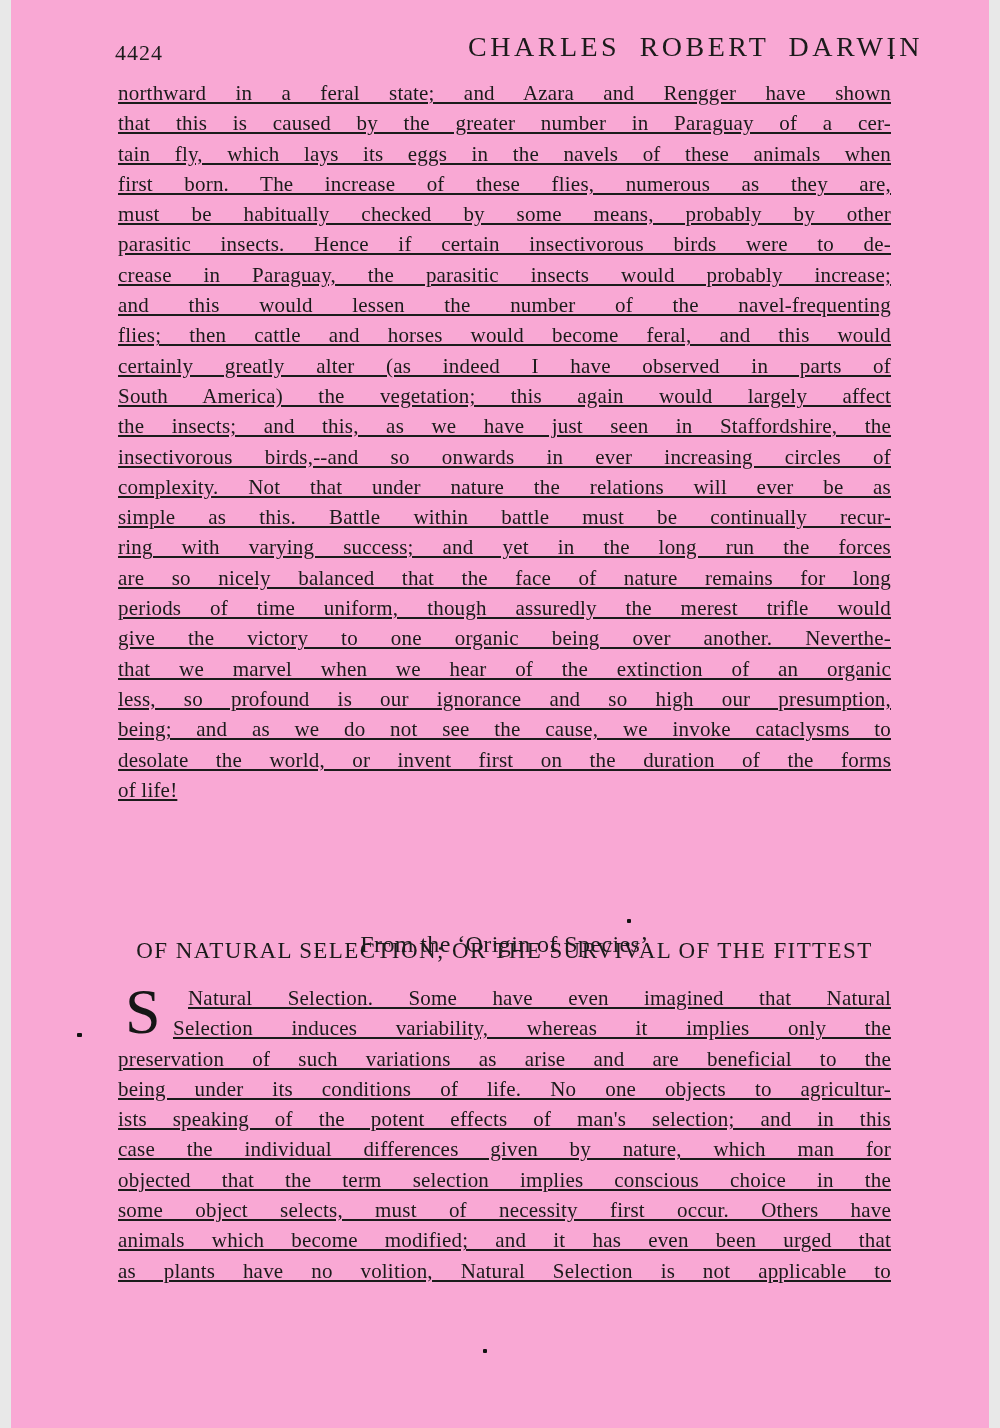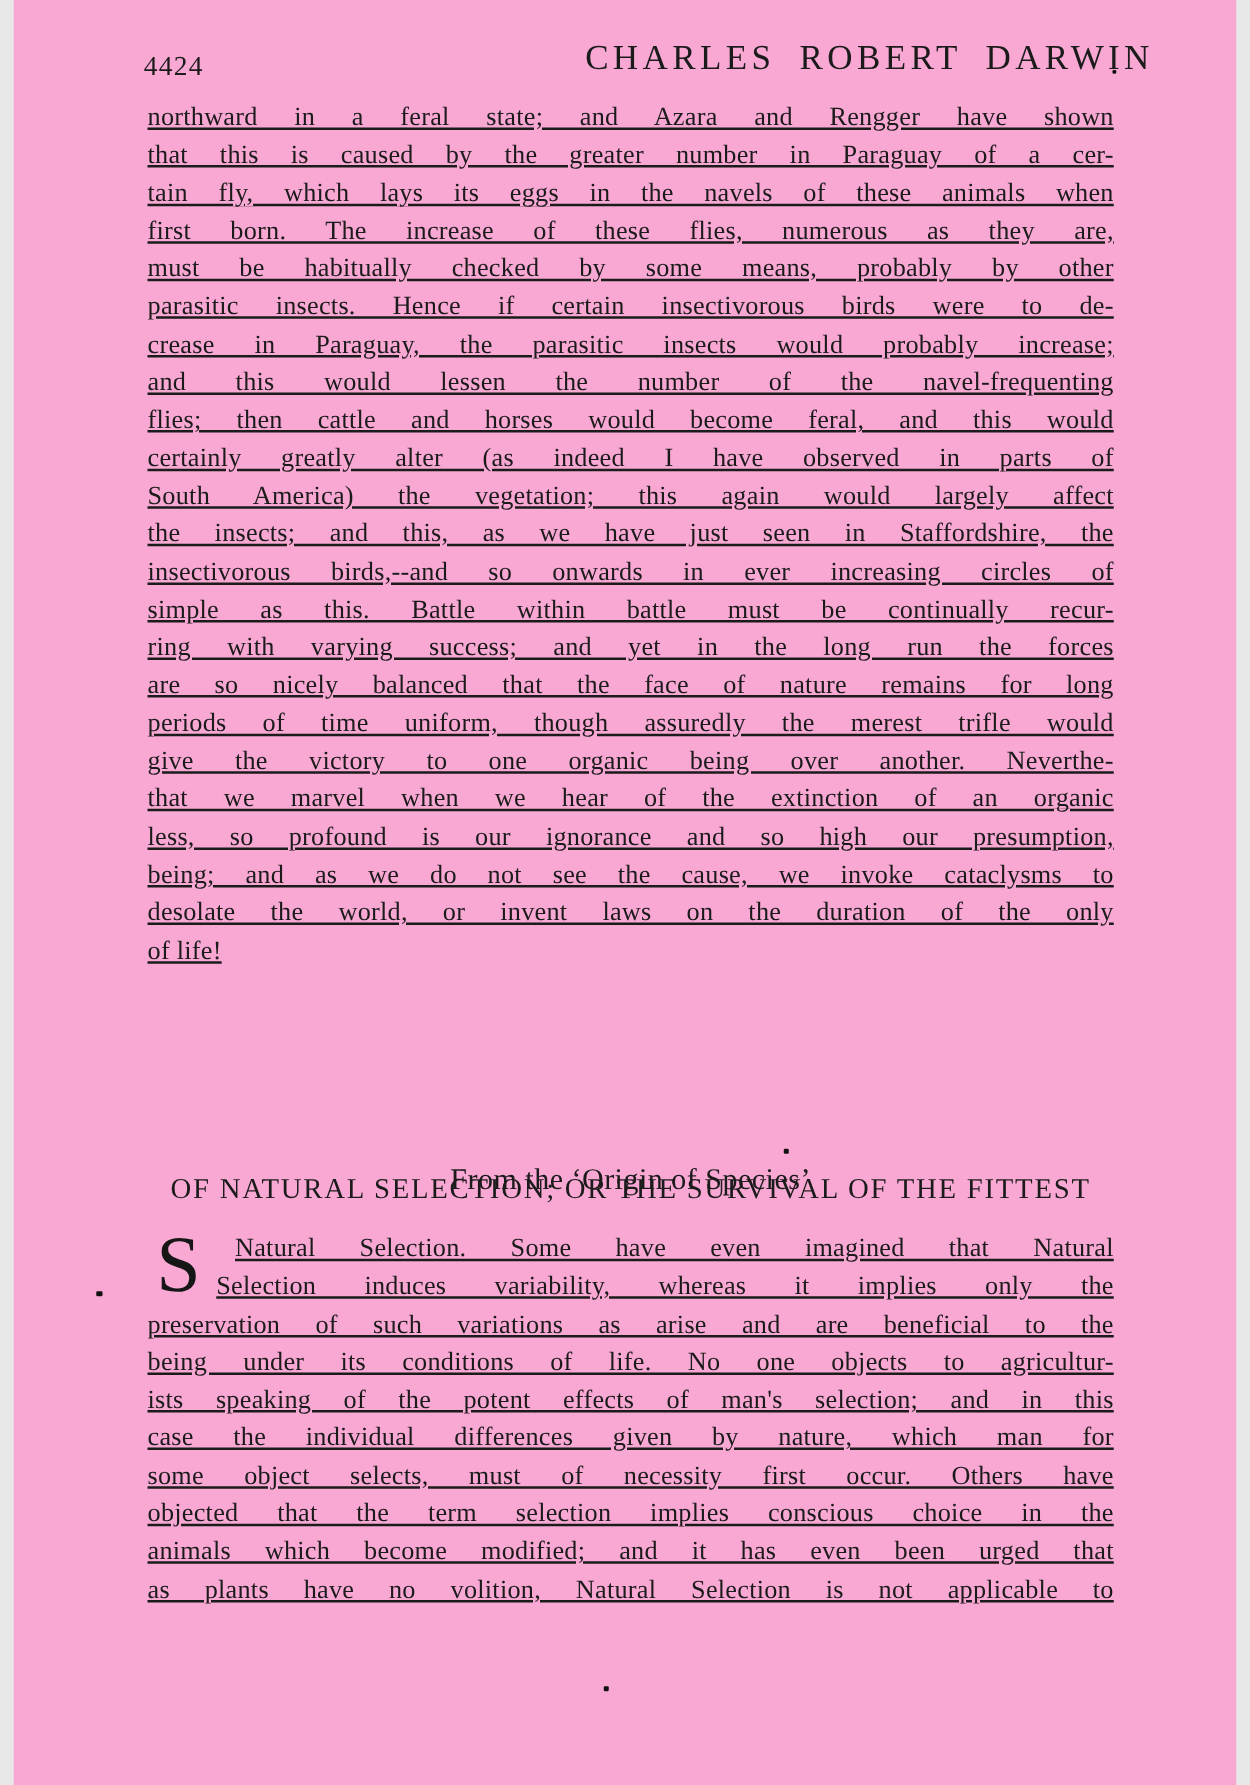--- a/index.html
+++ b/index.html
@@ -100,45 +100,46 @@
     <div class="jline">first born.  The increase of these flies, numerous as they are,</div>
     <div class="jline">must be habitually checked by some means, probably by other</div>
     <div class="jline">parasitic insects.  Hence if certain insectivorous birds were to de-</div>
     <div class="jline">crease in Paraguay, the parasitic insects would probably increase;</div>
     <div class="jline">and this would lessen the number of the navel-frequenting</div>
     <div class="jline">flies; then cattle and horses would become feral, and this would</div>
     <div class="jline">certainly greatly alter (as indeed I have observed in parts of</div>
     <div class="jline">South America) the vegetation; this again would largely affect</div>
     <div class="jline">the insects; and this, as we have just seen in Staffordshire, the</div>
     <div class="jline">insectivorous birds,--and so onwards in ever increasing circles of</div>
+    <div class="jline">complexity.  Not that under nature the relations will ever be as</div>
     <div class="jline">simple as this.  Battle within battle must be continually recur-</div>
     <div class="jline">ring with varying success; and yet in the long run the forces</div>
     <div class="jline">are so nicely balanced that the face of nature remains for long</div>
     <div class="jline">periods of time uniform, though assuredly the merest trifle would</div>
     <div class="jline">give the victory to one organic being over another.  Neverthe-</div>
     <div class="jline">that we marvel when we hear of the extinction of an organic</div>
     <div class="jline">less, so profound is our ignorance and so high our presumption,</div>
     <div class="jline">being; and as we do not see the cause, we invoke cataclysms to</div>
-    <div class="jline">desolate the world, or invent laws on the duration of the only</div>
+    <div class="jline">desolate the world, or invent first on the duration of the forms</div>
     <div class="jline para-end">of life!</div>
   </div>
 
   <div class="section-title">OF NATURAL SELECTION; OR THE SURVIVAL OF THE FITTEST</div>
   <div class="section-subtitle">From the ‘Origin of Species’</div>
 
   <div class="col body2" style="position:absolute;">
     <div class="dropcap">S</div>
     <div class="jline indent2">Natural Selection.  Some have even imagined that Natural</div>
     <div class="jline indent3">Selection induces variability, whereas it implies only the</div>
     <div class="jline">preservation of such variations as arise and are beneficial to the</div>
     <div class="jline">being under its conditions of life.  No one objects to agricultur-</div>
     <div class="jline">ists speaking of the potent effects of man's selection; and in this</div>
     <div class="jline">case the individual differences given by nature, which man for</div>
+    <div class="jline">objected that the term selection implies conscious choice in the</div>
     <div class="jline">some object selects, must of necessity first occur.  Others have</div>
-    <div class="jline">objected that the term selection implies conscious choice in the</div>
     <div class="jline">animals which become modified; and it has even been urged that</div>
     <div class="jline">as plants have no volition, Natural Selection is not applicable to</div>
   </div>
 
   <div class="speck" style="left:879px; top:56px; width:3px; height:3px;"></div>
   <div class="speck" style="left:616px; top:919px; width:4px; height:4px;"></div>
   <div class="speck" style="left:66px; top:1033px; width:5px; height:4px;"></div>
   <div class="speck" style="left:472px; top:1349px; width:4px; height:4px;"></div>
   <div class="speck" style="left:985px; top:984px; width:2px; height:2px;"></div>
 

